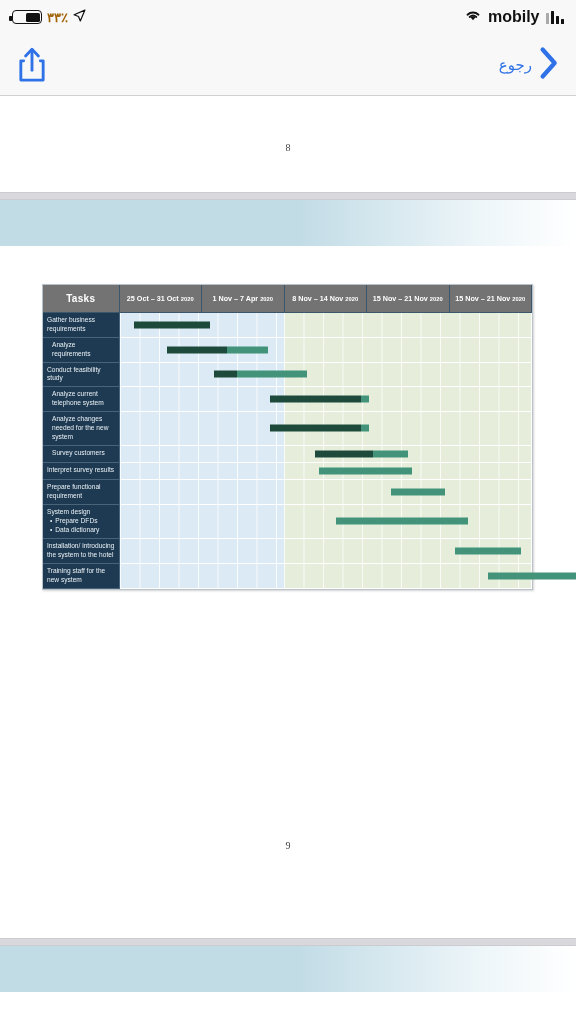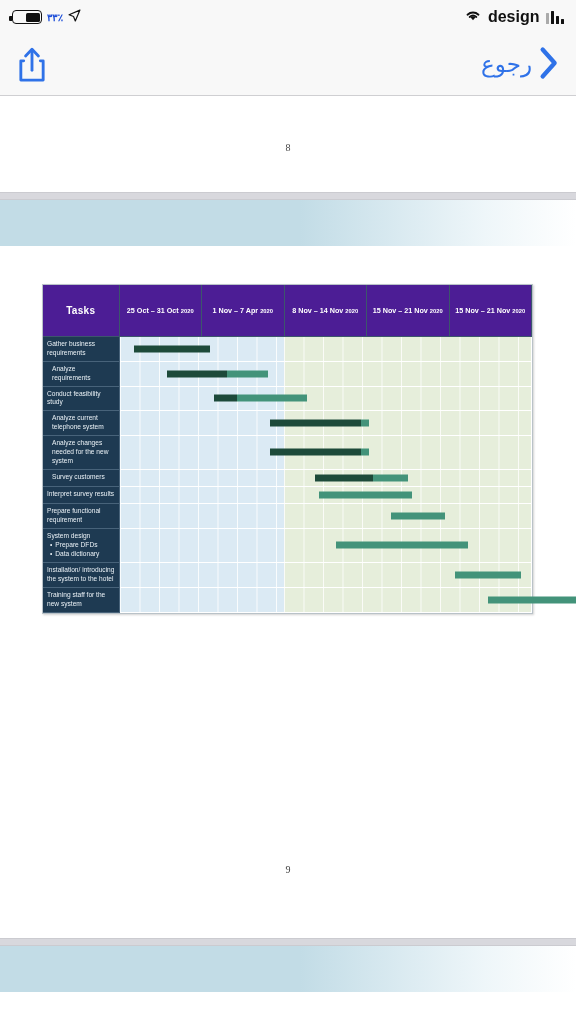--- a/index.html
+++ b/index.html
@@ -26,21 +26,21 @@
     padding:1.5px;
   }
   .battery::after{
     content:""; position:absolute; left:-4px; top:4.5px;
     width:2.5px; height:5px; background:#111; border-radius:1px 0 0 1px;
   }
   .battery-fill{
     height:100%; background:#111; border-radius:1.5px;
     margin-left:auto;
   }
-  .sb-pct{ font-size:10px; font-weight:600; color:#1d4ed8; letter-spacing:-0.2px; }
+  .sb-pct{ font-size:13px; font-weight:600; color:#a16207; letter-spacing:-0.2px; }
   .loc-arrow{ display:block; }
   .sb-center{
     position:absolute; left:0; right:0; text-align:center;
     font-size:16px; font-weight:600; color:#111;
     pointer-events:none;
   }
   .sb-right{
     margin-left:auto; display:flex; align-items:center; gap:6px;
     position:relative; z-index:2;
   }
@@ -64,21 +64,21 @@
     position:absolute; left:0; right:0; text-align:center;
     font-size:23px; font-weight:bold; color:#000;
     pointer-events:none;
   }
   .share-btn{ z-index:2; cursor:pointer; line-height:0; }
   .back-btn{
     margin-left:auto; z-index:2; cursor:pointer;
     display:flex; align-items:center; gap:6px;
     direction:rtl;
   }
-  .back-label{ font-size:23px; color:#2f72e8; font-weight:500; }
+  .back-label{ font-size:15px; color:#2f72e8; font-weight:500; }
 
   
   .doc-area{
     width:100%; height:928px;
     background:#d8d8dd;
     overflow:hidden; position:relative;
   }
   .page{
     background:#fff; width:100%;
     position:relative;
@@ -113,27 +113,27 @@
     width:491px;
     border:1px solid #b9c2c8;
     background:#fff;
     box-shadow:1px 1px 2px rgba(0,0,0,.18);
   }
   .gantt{
     width:100%; border-collapse:collapse;
     table-layout:fixed;
   }
   .gantt th{
-    background:#4c1d95;
+    background:#737373;
     color:#fff;
     font-size:7.2px;
     font-weight:600;
     border-right:1px solid #3c566c;
     border-bottom:1px solid #3c566c;
-    padding:20px 2px;
+    padding:8px 2px;
     text-align:center;
     white-space:nowrap;
   }
   .gantt th.tasks-head{
     font-size:10px; font-weight:bold;
     width:76px;
     letter-spacing:.3px;
   }
   .gantt th .yr{ font-size:5.8px; }
   .gantt td.task{
@@ -192,21 +192,21 @@
 
 
   <div class="sb-right">
     <span>
       <svg width="18" height="13" viewBox="0 0 20 14">
         <path d="M10 12.2 7.4 9.3a3.6 3.6 0 0 1 5.2 0z" fill="#111"></path>
         <path d="M3.9 6.1a9 9 0 0 1 12.2 0" fill="none" stroke="#111" stroke-width="2.1" stroke-linecap="round"></path>
         <path d="M6.3 8.6a5.6 5.6 0 0 1 7.4 0" fill="none" stroke="#111" stroke-width="2.1" stroke-linecap="round"></path>
       </svg>
     </span>
-    <span class="carrier">design</span>
+    <span class="carrier">mobily</span>
     <span class="sig-bars">
         <i></i>
         <i></i>
         <i></i>
         <i></i>
       </span>
   </div>
 </div>
 
 <div class="nav-bar">

